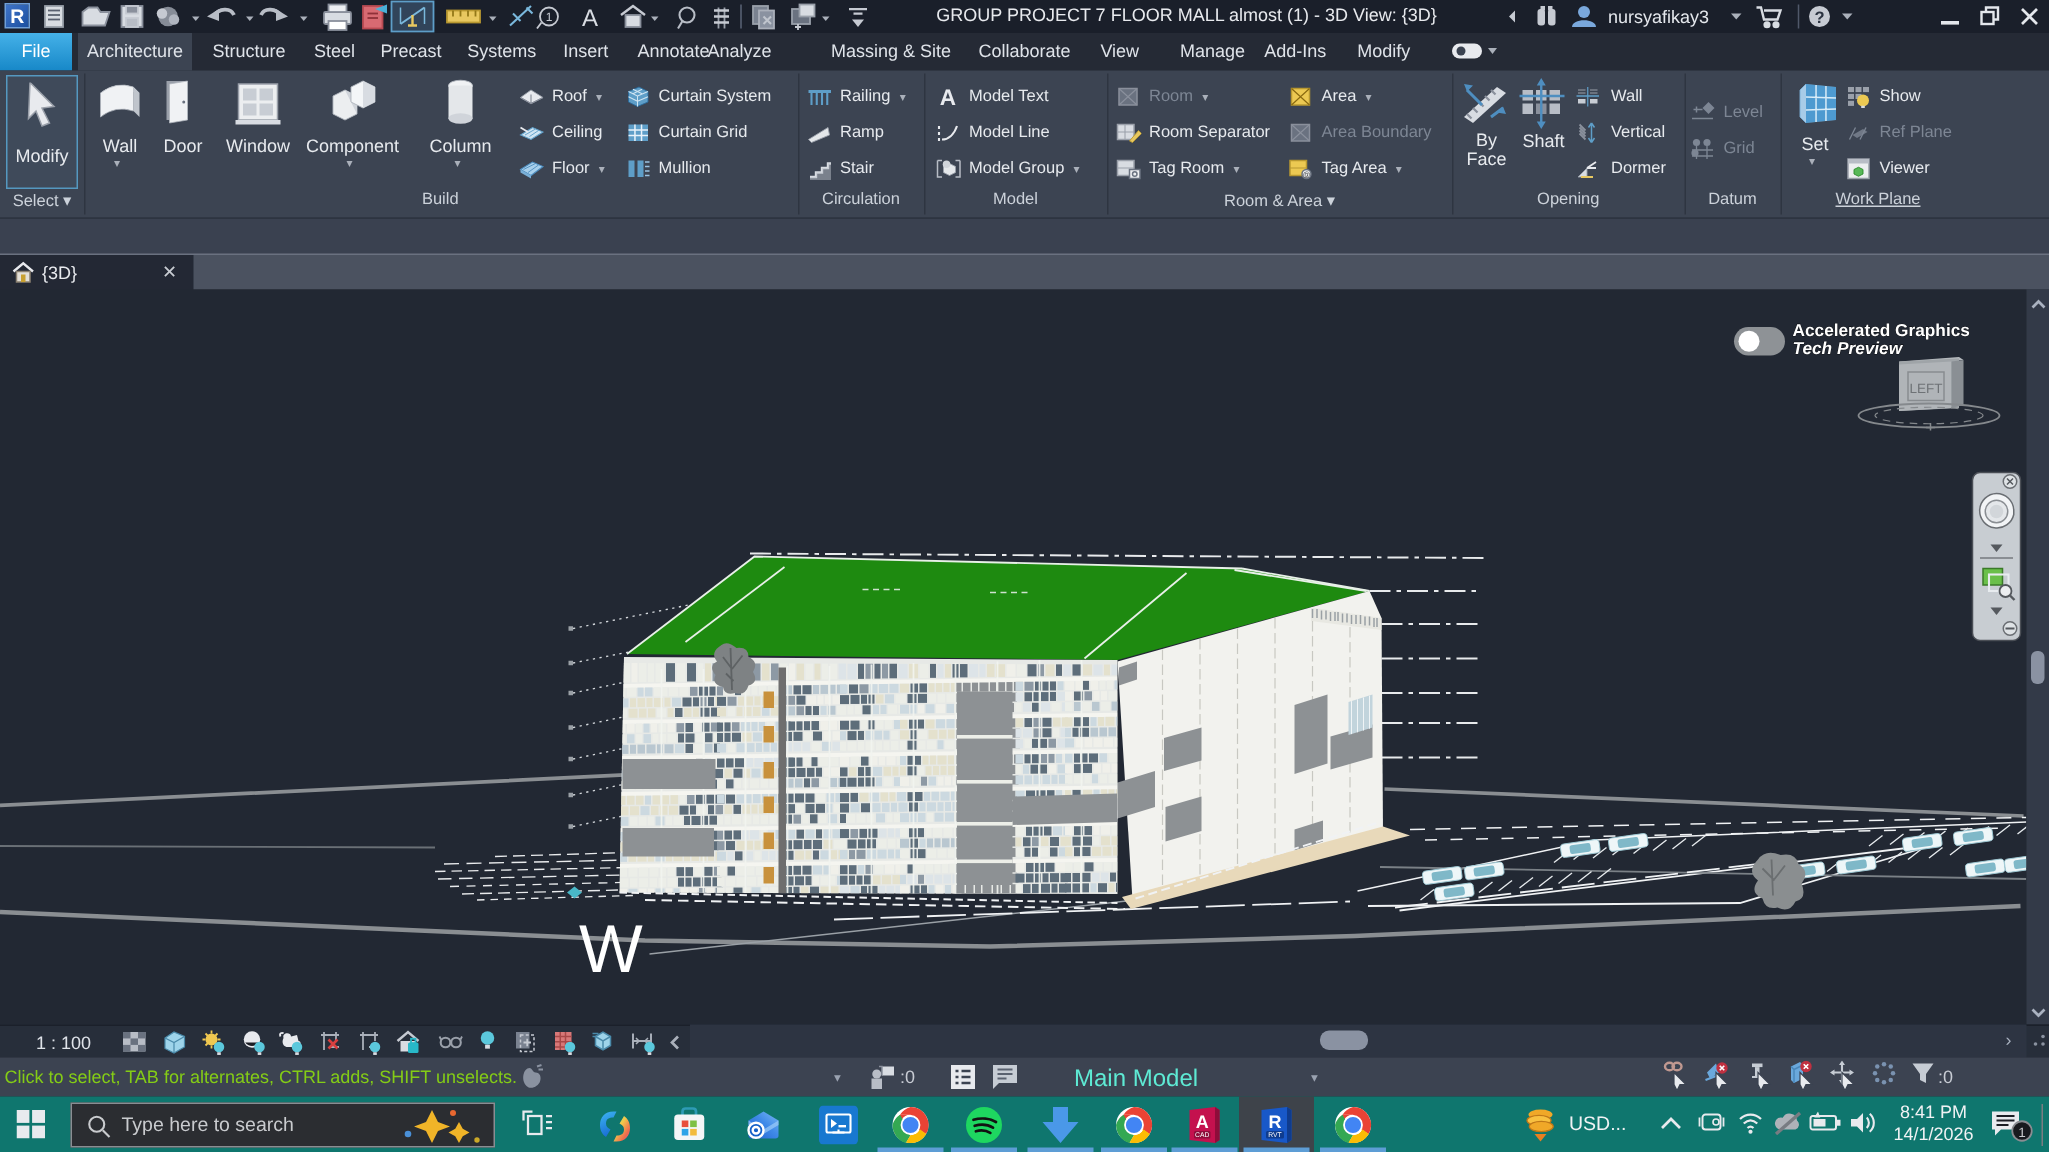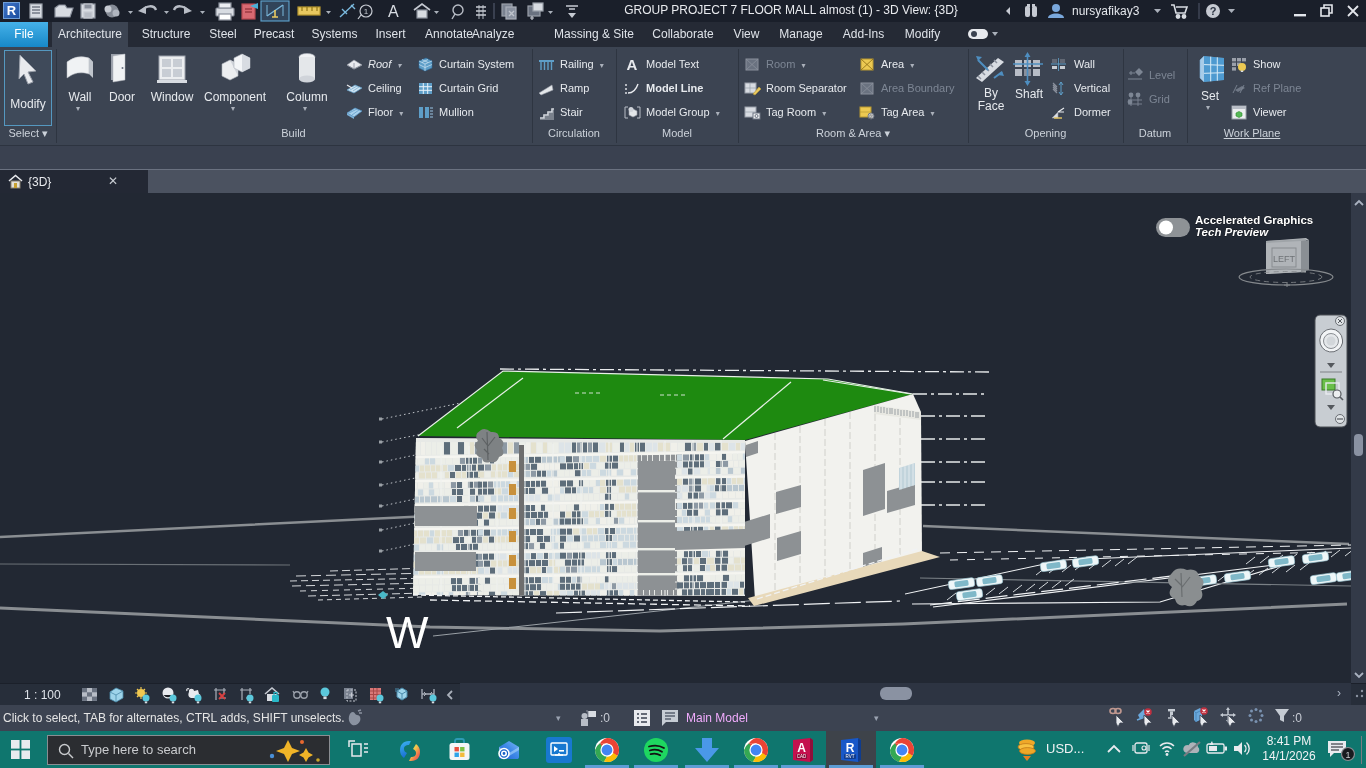--- a/index.html
+++ b/index.html
@@ -10,28 +10,28 @@
 #title { position:absolute; left:216px; right:0; top:3px; text-align:center; color:#e8eaee; font-size:12px; }
 #tabrow { position:absolute; left:0; top:22px; width:1366px; height:25px; background:#252a35; }
 .rtab { position:absolute; top:0; height:25px; color:#dfe3e9; font-size:12px; text-align:center; line-height:25px; }
 #ribbon { position:absolute; left:0; top:47px; width:1366px; height:98px; background:#3c4452; }
 .plabel { position:absolute; top:80px; color:#ccd2da; font-size:11px; text-align:center; }
 .psep { position:absolute; top:2px; width:1px; height:94px; background:#2e3541; }
 .smallitem { position:absolute; color:#e7eaee; font-size:11px; white-space:nowrap; }
 .gray { color:#7d8694; }
 #optionsbar { position:absolute; left:0; top:145px; width:1366px; height:24px; background:#3a4150; border-top:1px solid #2d3440; }
 #viewtabs { position:absolute; left:0; top:169px; width:1366px; height:24px; background:#4b5260; border-top:1px solid #6a7180; }
-#viewtab { position:absolute; left:0; top:0px; width:148px; height:24px; background:#232834; color:#e8eaee; font-size:12px; }
+#viewtab { position:absolute; left:0; top:0px; width:129px; height:24px; background:#232834; color:#e8eaee; font-size:12px; }
 #canvas { position:absolute; left:0; top:193px; width:1351px; height:490px; background:#222833; overflow:hidden; }
 #vscroll { position:absolute; left:1351px; top:193px; width:15px; height:490px; background:#333a48; }
 #vcb { position:absolute; left:0; top:683px; width:1366px; height:22px; background:#272e3a; border-top:1px solid #1b202a; }
 #vcb .scale { position:absolute; left:24px; top:4px; color:#dfe3e9; font-size:12px; }
 #hscroll { position:absolute; left:460px; top:683px; width:891px; height:22px; background:#2d3442; }
 #statusbar { position:absolute; left:0; top:705px; width:1366px; height:26px; background:#3c4351; }
-#statusbar .msg { position:absolute; left:3px; top:6px; color:#e5e5e5; font-size:12px; }
+#statusbar .msg { position:absolute; left:3px; top:6px; color:#84cc16; font-size:12px; }
 #taskbar { position:absolute; left:0; top:731px; width:1366px; height:37px; background:#0f766e; }
 #searchbox { position:absolute; left:47px; top:4px; width:283px; height:30px; background:#2b2d31; border:1px solid #8a8d92; color:#c9cbce; font-size:13px; line-height:28px; }
 .underline { position:absolute; top:34px; height:3px; background:#5d9dd5; }
 </style>
 </head>
 <body>
 <div id="app">
 <div id="titlebar">
 <div class="abs" style="left:3px;top:2px;width:17px;height:17px;background:linear-gradient(135deg,#3f74c8,#1b4fa0);border:1px solid #6f9fd8;color:#fff;font-size:13px;font-weight:bold;text-align:center;line-height:16px;">R</div>
 <svg class="abs" style="left:24px;top:0px;" width="560" height="22" viewBox="0 0 560 22">
@@ -147,21 +147,21 @@
 <div class="rtab" style="left:133px;width:66px;">Structure</div>
 <div class="rtab" style="left:205px;width:36px;">Steel</div>
 <div class="rtab" style="left:246px;width:56px;">Precast</div>
 <div class="rtab" style="left:308px;width:53px;">Systems</div>
 <div class="rtab" style="left:367px;width:47px;">Insert</div>
 <div class="rtab" style="left:420px;width:58px;">Annotate</div>
 <div class="rtab" style="left:464px;width:58px;">Analyze</div>
 <div class="rtab" style="left:548px;width:92px;">Massing &amp; Site</div>
 <div class="rtab" style="left:646px;width:74px;">Collaborate</div>
 <div class="rtab" style="left:727px;width:39px;">View</div>
-<div class="rtab" style="left:772px;width:58px;">Manage</div>
+<div class="rtab" style="left:772px;width:58px;text-align:right;">Manage</div>
 <div class="rtab" style="left:836px;width:55px;">Add-Ins</div>
 <div class="rtab" style="left:898px;width:49px;">Modify</div>
 <svg class="abs" style="left:968px;top:4px;" width="30" height="17" viewBox="0 0 30 17">
         <rect x="0" y="3" width="20" height="10" rx="5" fill="#e8eaee"></rect>
         <circle cx="6" cy="8" r="3" fill="#3a4250"></circle>
         <path d="M24 6 l6 0 l-3 4 z" fill="#aab0ba"></path>
       </svg>
 </div>
 <div id="ribbon">
 <div class="psep" style="left:56px;"></div>
@@ -212,21 +212,21 @@
         <path d="M9 5 L9 27 C9 29 25 29 25 27 L25 5 Z" fill="#e4e7ea"></path>
         <ellipse cx="17" cy="27" rx="8" ry="3.5" fill="#d0d4da"></ellipse>
       </svg>
 <div class="abs" style="left:267px;top:43px;width:80px;text-align:center;color:#e7eaee;font-size:12px;">Column</div>
 <div class="abs" style="left:303px;top:57px;width:8px;color:#aab0ba;font-size:8px;">▾</div>
 <div class="plabel" style="left:206px;width:175px;">Build</div>
 <svg class="abs" style="left:346px;top:10px;" width="17" height="15" viewBox="0 0 17 15">
         <path d="M1 8 L8 3 L16 8 L8 12 Z" fill="#e8eaee" stroke="#9aa0aa" stroke-width="0.6"></path>
         <path d="M8 6 l0 6 M1 8 l7 4 l8 -4" stroke="#8a909c" stroke-width="0.8" fill="none"></path>
       </svg>
-<div class="smallitem" style="left:368px;top:11px;font-style:italic;">Roof&nbsp;&nbsp;<span style="color:#aab0ba;font-size:8px;">▾</span></div>
+<div class="smallitem" style="left:368px;top:11px;">Roof&nbsp;&nbsp;<span style="color:#aab0ba;font-size:8px;">▾</span></div>
 <svg class="abs" style="left:346px;top:34px;" width="17" height="15" viewBox="0 0 17 15">
         <path d="M1 9 L9 4 L16 7 L8 12 Z" fill="#cfe4f2" stroke="#5e9ec8" stroke-width="0.7"></path>
         <path d="M4 9 L11 5 M7 10 L13 6" stroke="#5e9ec8" stroke-width="0.6"></path>
         <path d="M1 4 l5 3" stroke="#e8eaee" stroke-width="1.2"></path>
       </svg>
 <div class="smallitem" style="left:368px;top:35px;">Ceiling</div>
 <svg class="abs" style="left:346px;top:58px;" width="17" height="15" viewBox="0 0 17 15">
         <path d="M1 8 L9 3 L16 6 L8 12 Z" fill="#a8d0ec" stroke="#4e8ec0" stroke-width="0.7"></path>
         <path d="M3 8 L11 4 M6 10 L13 5" stroke="#4e8ec0" stroke-width="0.6"></path>
         <path d="M1 8 L8 12 l0 2 l-7 -4 Z" fill="#7ab0d8"></path>
@@ -264,21 +264,21 @@
 <div class="smallitem" style="left:560px;top:59px;">Stair</div>
 <div class="plabel" style="left:532px;width:84px;">Circulation</div>
 <svg class="abs" style="left:624px;top:10px;" width="17" height="15" viewBox="0 0 17 15">
         <text x="8" y="13" font-size="15" font-weight="bold" fill="#e8eaee" text-anchor="middle" font-family="Liberation Sans">A</text>
       </svg>
 <div class="smallitem" style="left:646px;top:11px;">Model Text</div>
 <svg class="abs" style="left:624px;top:34px;" width="17" height="15" viewBox="0 0 17 15">
         <path d="M2 3 l0 2 m0 2 l0 2 m0 2 l0 2" stroke="#e8eaee" stroke-width="1.4"></path>
         <path d="M4 12 C8 12 12 9 14 3" fill="none" stroke="#e8eaee" stroke-width="1.4"></path>
       </svg>
-<div class="smallitem" style="left:646px;top:35px;font-weight:bold;">Model Line</div>
+<div class="smallitem" style="left:646px;top:35px;">Model Line</div>
 <svg class="abs" style="left:624px;top:58px;" width="17" height="15" viewBox="0 0 17 15">
         <path d="M1 2 l3 0 m-3 0 l0 11 l3 0" fill="none" stroke="#b8bdc6" stroke-width="1"></path>
         <path d="M16 2 l-3 0 m3 0 l0 11 l-3 0" fill="none" stroke="#b8bdc6" stroke-width="1"></path>
         <path d="M5 6 L9 4 L13 6 L13 10 L9 12 L5 10 Z" fill="#e4e7ea" stroke="#9aa0aa" stroke-width="0.6"></path>
         <circle cx="7" cy="4.5" r="2.5" fill="#d0d4da"></circle>
       </svg>
 <div class="smallitem" style="left:646px;top:59px;">Model Group&nbsp;&nbsp;<span style="color:#aab0ba;font-size:8px;">▾</span></div>
 <div class="plabel" style="left:616px;width:122px;">Model</div>
 <svg class="abs" style="left:744px;top:10px;" width="17" height="15" viewBox="0 0 17 15">
         <rect x="2" y="2" width="12" height="11" fill="#6a7280" stroke="#8a909c"></rect>
@@ -1933,21 +1933,21 @@
 <span class="abs" style="left:600px;top:6px;color:#c8ccd4;font-size:12px;">:0</span>
 <svg class="abs" style="left:632px;top:3px;" width="20" height="20" viewBox="0 0 20 20">
         <rect x="2" y="2" width="16" height="16" fill="#e8eaee"></rect>
         <path d="M5 6 l2 0 M5 10 l2 0 M5 14 l2 0 M9 6 l6 0 M9 10 l6 0 M9 14 l6 0" stroke="#3a4250" stroke-width="1.6"></path>
       </svg>
 <svg class="abs" style="left:658px;top:3px;" width="22" height="20" viewBox="0 0 22 20">
         <rect x="4" y="2" width="16" height="12" fill="#c6ccd4"></rect>
         <path d="M7 5 l10 0 M7 8 l10 0 M7 11 l6 0" stroke="#5a6270" stroke-width="1.4"></path>
         <path d="M4 14 l0 4 l4 -4 z" fill="#c6ccd4"></path>
       </svg>
-<span class="abs" style="left:686px;top:6px;color:#f0abfc;font-size:12px;">Main Model</span>
+<span class="abs" style="left:716px;top:6px;color:#5eead4;font-size:16px;">Main Model</span>
 <span class="abs" style="left:874px;top:8px;color:#9aa2b0;font-size:9px;">▾</span>
 <svg class="abs" style="left:1108px;top:2px;" width="200" height="22" viewBox="0 0 200 22">
 <g>
 <path d="M2 4 a3 2.5 0 1 0 6 0 a3 2.5 0 1 0 -6 0" fill="none" stroke="#c09890" stroke-width="1.6"></path>
           <path d="M7 4 a3 2.5 0 1 0 6 0 a3 2.5 0 1 0 -6 0" fill="none" stroke="#c09890" stroke-width="1.6"></path>
 <path d="M8 8 L16 16 L12 16 L10 20 L8 16 Z" fill="#e8eaee" stroke="#3a4250" stroke-width="0.8"></path>
 <g transform="translate(28,0)">
             <path d="M2 8 L8 2 L10 8 L4 12 Z" fill="#6aa8dc"></path>
             <path d="M1 13 l8 -3" stroke="#6aa8dc" stroke-width="1.4"></path>
             <circle cx="12" cy="5" r="3.8" fill="#c03040"></circle>

